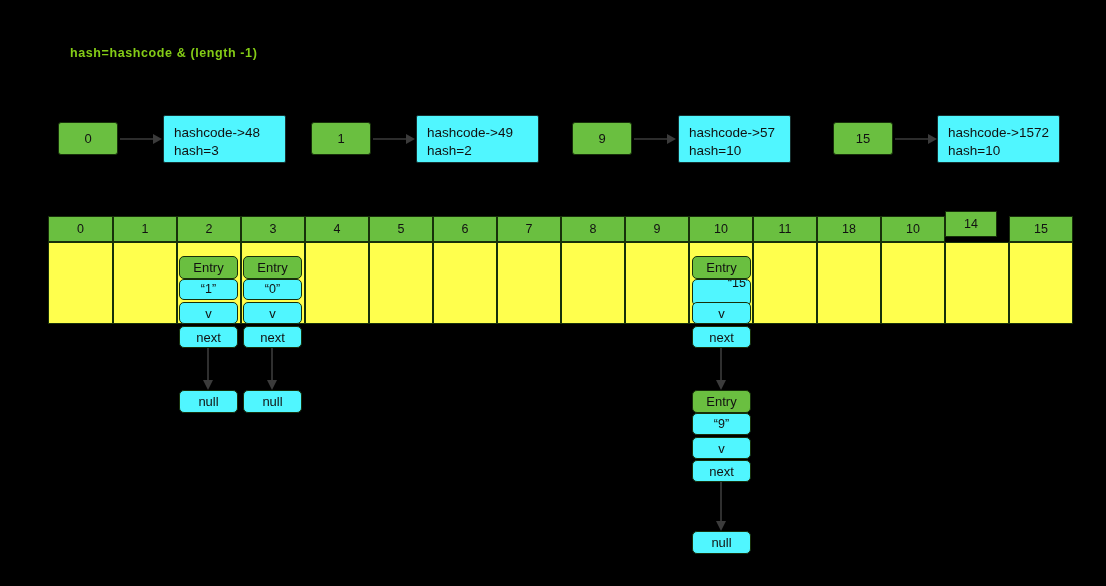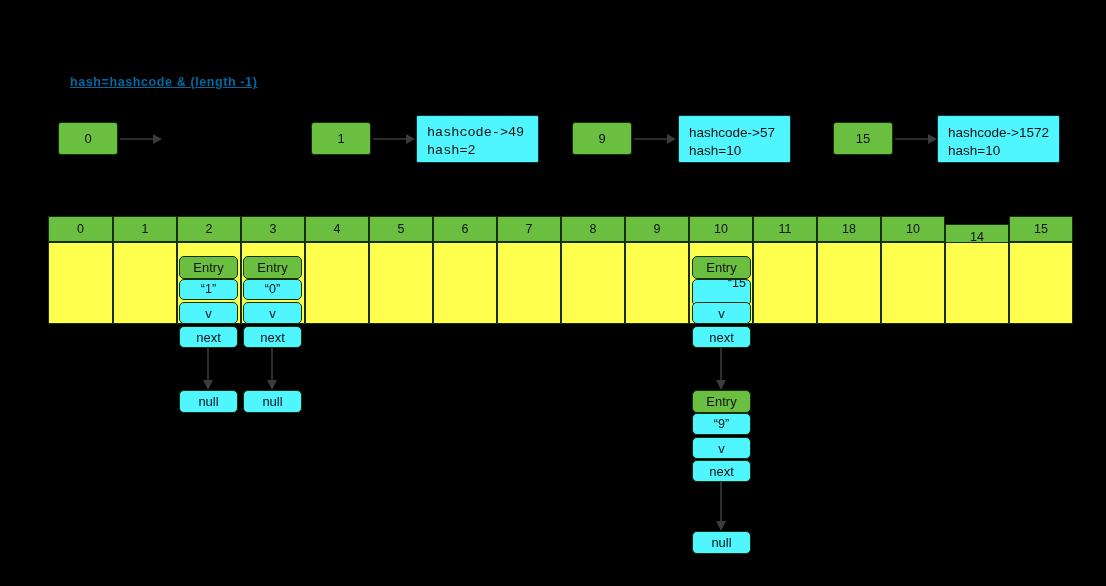--- a/index.html
+++ b/index.html
@@ -17,27 +17,26 @@
   #stage {
     position: absolute;
     left: 0; top: 0;
     width: 1106px;
     height: 586px;
   }
   .abs { position: absolute; box-sizing: border-box; }
 
   
   .title {
-    left: 70px; top: 75px;
+    left: 70px; top: 46px;
     font-size: 12.5px;
     font-weight: bold;
     letter-spacing: 0.6px;
-    color: #0369a1;
+    color: #84cc16;
     white-space: nowrap;
-    text-decoration: underline;
   }
 
   
   .gbox {
     background: #6abf40;
     border: 1.6px solid #17300a;
     border-radius: 3px;
     color: #111111;
     display: flex;
     align-items: center;
@@ -103,29 +102,31 @@
 
   <div class="abs title">hash=hashcode &amp; (length -1)</div>
 
   <div class="abs gbox" style="left:58px;top:122px;width:60px;height:33px;">0</div>
   <div class="abs harrow" style="left:120px;top:132px;width:42px;">
     <svg width="42" height="14" viewBox="0 0 42 14">
       <line x1="0" y1="7" x2="33" y2="7" stroke="#3b3b3b" stroke-width="1.6"></line>
       <polygon points="33,2 42,7 33,12" fill="#3b3b3b"></polygon>
     </svg>
   </div>
+  <div class="abs hashbox" style="left:163px;top:115px;width:123px;height:48px;">hashcode-&gt;48
+hash=3</div>
 
   <div class="abs gbox" style="left:311px;top:122px;width:60px;height:33px;">1</div>
   <div class="abs harrow" style="left:373px;top:132px;width:42px;">
     <svg width="42" height="14" viewBox="0 0 42 14">
       <line x1="0" y1="7" x2="33" y2="7" stroke="#3b3b3b" stroke-width="1.6"></line>
       <polygon points="33,2 42,7 33,12" fill="#3b3b3b"></polygon>
     </svg>
   </div>
-  <div class="abs hashbox" style="left:416px;top:115px;width:123px;height:48px;font-family:Liberation Mono, monospace;">hashcode-&gt;49
+  <div class="abs hashbox" style="left:416px;top:115px;width:123px;height:48px;">hashcode-&gt;49
 hash=2</div>
 
   <div class="abs gbox" style="left:572px;top:122px;width:60px;height:33px;">9</div>
   <div class="abs harrow" style="left:634px;top:132px;width:42px;">
     <svg width="42" height="14" viewBox="0 0 42 14">
       <line x1="0" y1="7" x2="33" y2="7" stroke="#3b3b3b" stroke-width="1.6"></line>
       <polygon points="33,2 42,7 33,12" fill="#3b3b3b"></polygon>
     </svg>
   </div>
   <div class="abs hashbox" style="left:678px;top:115px;width:113px;height:48px;">hashcode-&gt;57
@@ -148,21 +149,21 @@
   <div class="abs tbl-head-cell" style="left:305px;top:216px;width:64px;height:26px;">4</div>
   <div class="abs tbl-head-cell" style="left:369px;top:216px;width:64px;height:26px;">5</div>
   <div class="abs tbl-head-cell" style="left:433px;top:216px;width:64px;height:26px;">6</div>
   <div class="abs tbl-head-cell" style="left:497px;top:216px;width:64px;height:26px;">7</div>
   <div class="abs tbl-head-cell" style="left:561px;top:216px;width:64px;height:26px;">8</div>
   <div class="abs tbl-head-cell" style="left:625px;top:216px;width:64px;height:26px;">9</div>
   <div class="abs tbl-head-cell" style="left:689px;top:216px;width:64px;height:26px;">10</div>
   <div class="abs tbl-head-cell" style="left:753px;top:216px;width:64px;height:26px;">11</div>
   <div class="abs tbl-head-cell" style="left:817px;top:216px;width:64px;height:26px;">18</div>
   <div class="abs tbl-head-cell" style="left:881px;top:216px;width:64px;height:26px;">10</div>
-  <div class="abs tbl-head-cell" style="left:945px;top:224px;width:64px;height:26px;">14</div>
+  <div class="abs tbl-head-cell" style="left:945px;top:211px;width:52px;height:26px;">14</div>
   <div class="abs tbl-head-cell" style="left:1009px;top:216px;width:64px;height:26px;">15</div>
 
   <div class="abs tbl-body-cell" style="left:48px;top:242px;width:65px;height:82px;"></div>
   <div class="abs tbl-body-cell" style="left:113px;top:242px;width:64px;height:82px;"></div>
   <div class="abs tbl-body-cell" style="left:177px;top:242px;width:64px;height:82px;"></div>
   <div class="abs tbl-body-cell" style="left:241px;top:242px;width:64px;height:82px;"></div>
   <div class="abs tbl-body-cell" style="left:305px;top:242px;width:64px;height:82px;"></div>
   <div class="abs tbl-body-cell" style="left:369px;top:242px;width:64px;height:82px;"></div>
   <div class="abs tbl-body-cell" style="left:433px;top:242px;width:64px;height:82px;"></div>
   <div class="abs tbl-body-cell" style="left:497px;top:242px;width:64px;height:82px;"></div>

